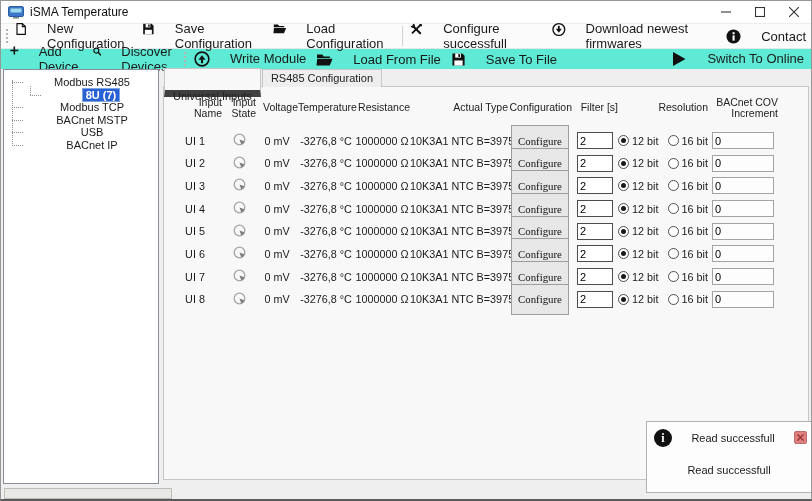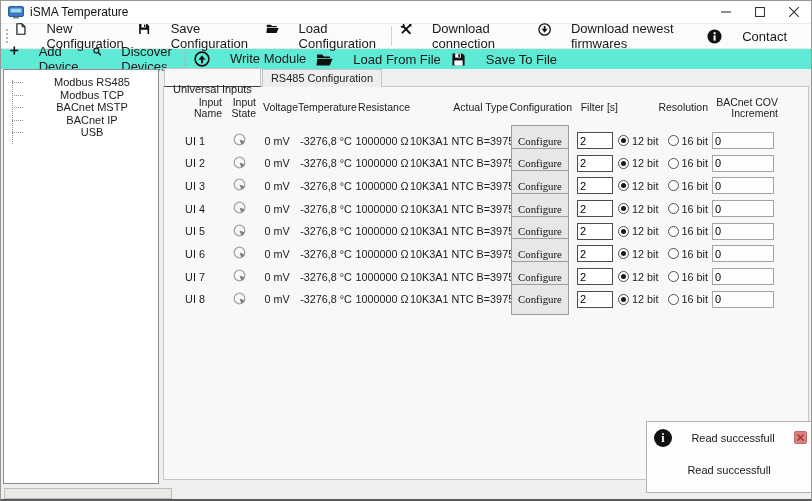--- a/index.html
+++ b/index.html
@@ -39,21 +39,21 @@
   .titem::before { content:""; position:absolute; left:2px; top:6px; width:11px; border-top:1px dotted #8f8f8f; }
   .titem.child { padding-left:34px; }
   .titem.child::before { left:20px; width:11px; }
   .titem.child::after { content:""; position:absolute; left:20px; top:-3px; height:9px; border-left:1px dotted #8f8f8f; }
   .tsel { background:#2a62d4; color:#fff; font-weight:bold; padding:0 3px; border:1px solid #7fa4e4; }
 
   .mainpanel { flex:1; margin-left:4px; margin-right:2px; position:relative; }
   .tabstrip { display:flex; height:18px; padding-left:1px; font-size:11px; position:relative; z-index:2; }
   .tab { padding:2px 8px 0 8px; border:1px solid #c6c6c6; border-bottom:none; background:#eeeeee;
          color:#222; margin-right:1px; height:18px; }
-  .tab.active { background:#f8f8f8; height:19px; margin-top:-1px; padding-top:14px; border-bottom:1px solid #404040; }
+  .tab.active { background:#f8f8f8; height:19px; margin-top:-1px; padding-top:21px; border-bottom:7px solid #404040; }
   .tabpage { position:absolute; left:0; right:0; top:17px; bottom:4px; background:#f8f8f8;
              border:1px solid #c6c6c6; overflow:hidden; }
 
   
   .uitable { padding:4px 0 0 4px; }
   .trow, .thead { display:grid; grid-template-columns:54px 34px 42px 56px 56px 98px 64px 46px 90px 70px; align-items:center; }
   .thead { height:34px; font-size:10.5px; color:#222; }
   .thead .hcell { text-align:right; line-height:11.5px; }
   .trow { height:22.7px; font-size:10.8px; color:#1a1a1a; }
   .tcell { text-align:center; white-space:nowrap; }
@@ -144,32 +144,32 @@
     </div>
     <div class="tsep"></div>
     <div class="tbtn">
       <svg width="16" height="16" viewBox="0 0 16 16">
         <path d="M4 4.5 L12.8 13.3" stroke="#111" stroke-width="2.6" stroke-linecap="round"></path>
         <path d="M12.8 3.2 L3.2 12.8" stroke="#111" stroke-width="2.4" stroke-linecap="round"></path>
         <circle cx="3.6" cy="4" r="2.7" fill="#111"></circle>
         <circle cx="2" cy="2.4" r="1.7" fill="#fbfbfb"></circle>
         <rect x="12" y="1.6" width="3" height="3" rx="0.8" fill="#111"></rect>
       </svg>
-      <span>Download connection</span>
+      <span>Configure successfull</span>
     </div>
     <div class="tbtn">
       <svg width="17" height="17" viewBox="0 0 17 17">
         <circle cx="8.5" cy="8.5" r="7.3" fill="none" stroke="#111" stroke-width="1.7"></circle>
         <rect x="7.4" y="4" width="2.2" height="4" fill="#111"></rect>
         <path d="M4.7 7.6 H12.3 L8.5 12.6 Z" fill="#111"></path>
       </svg>
       <span>Download newest firmwares</span>
     </div>
     <div class="spacer"></div>
-    <div class="tbtn" style="margin-right:19px">
+    <div class="tbtn" style="margin-right:0">
       <svg width="15" height="15" viewBox="0 0 16 16">
         <circle cx="8" cy="8" r="7.5" fill="#111"></circle>
         <rect x="7" y="6.8" width="2.2" height="5.6" fill="#fff"></rect>
         <rect x="7" y="3.4" width="2.2" height="2.2" fill="#fff"></rect>
       </svg>
       <span>Contact</span>
     </div>
   </div>
 
   <div class="toolbar2">
@@ -208,32 +208,39 @@
     <div class="tbtn">
       <svg width="15" height="15" viewBox="0 0 16 16">
         <path d="M1.5 1.5 H12 L14.5 4 V14.5 H1.5 Z" fill="#111"></path>
         <rect x="4.5" y="1.5" width="6" height="4.5" fill="#fff"></rect>
         <rect x="7.8" y="2.3" width="1.8" height="3" fill="#111"></rect>
         <rect x="3.6" y="9" width="8.8" height="5.5" fill="#fff"></rect>
       </svg>
       <span>Save To File</span>
     </div>
     <div class="spacer"></div>
+    <div class="tbtn" style="margin-right:2px">
+      <svg width="16" height="16" viewBox="0 0 16 16">
+        <path d="M2 1 L14.5 8 L2 15 Z" fill="#111"></path>
+      </svg>
+      <span>Switch To Online</span>
+    </div>
   </div>
 
   <div class="content">
     <div class="treepanel">
       <div class="tree">
         <div class="tree-vline"></div>
 
       <div class="titem"><span>Modbus RS485</span></div>
+          <div class="titem child"><span class="tsel">8U (7)</span></div>
           <div class="titem"><span>Modbus TCP</span></div>
           <div class="titem"><span>BACnet MSTP</span></div>
+          <div class="titem"><span>USB</span></div>
           <div class="titem"><span>BACnet IP</span></div>
-          <div class="titem"><span>USB</span></div>
         </div>
     </div>
 
     <div class="mainpanel">
       <div class="tabstrip">
         <div class="tab active">Universal Inputs</div>
         <div class="tab">RS485 Configuration</div>
       </div>
       <div class="tabpage">
         <div class="uitable">

